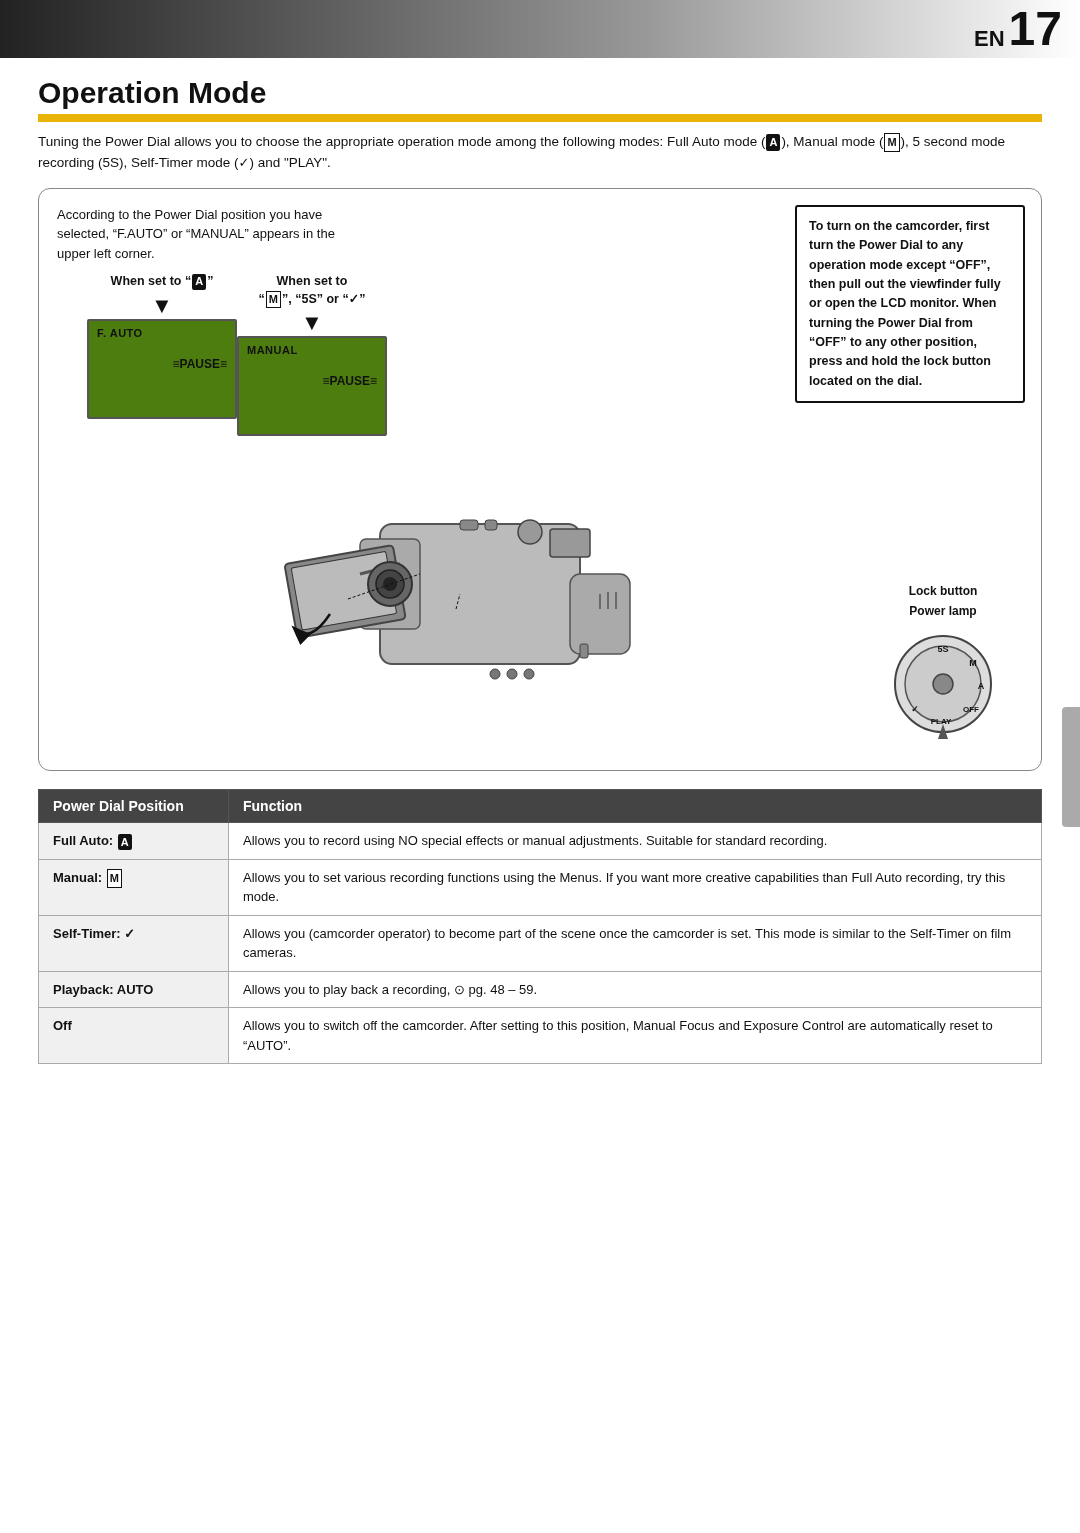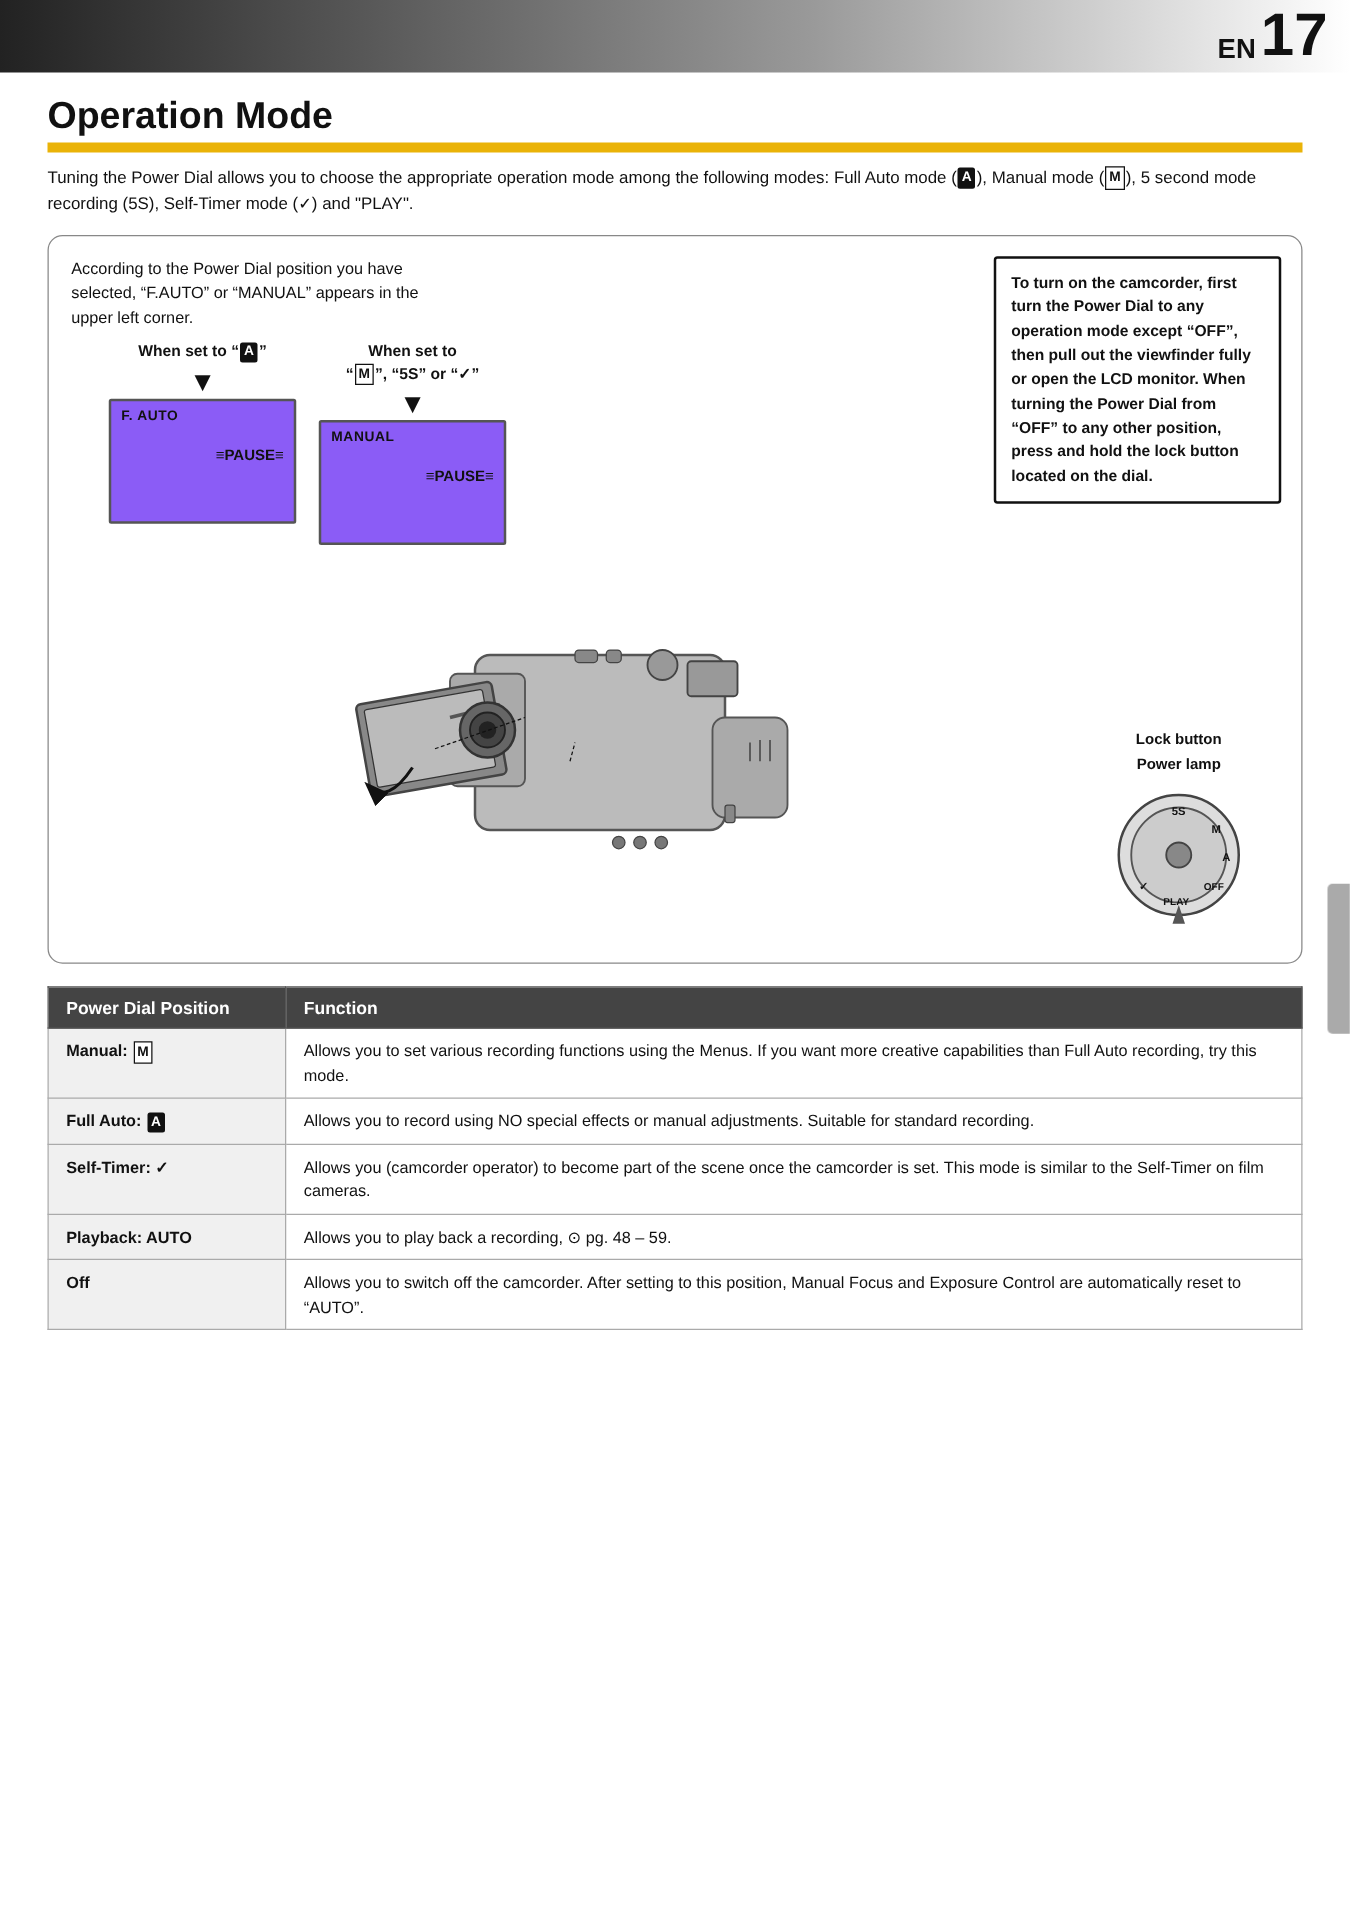--- a/index.html
+++ b/index.html
@@ -83,21 +83,20 @@
     .callout-text {
       font-size: 13px;
       line-height: 1.5;
       max-width: 310px;
       margin-bottom: 10px;
     }
 
     
     .screens-row {
       display: flex;
-      gap: 18px;
       margin-top: 4px;
       margin-left: 30px;
     }
     .screen-block {
       display: flex;
       flex-direction: column;
       align-items: center;
     }
     .screen-label {
       font-size: 12.5px;
@@ -116,21 +115,21 @@
       vertical-align: middle;
     }
     .arrow-down {
       font-size: 22px;
       line-height: 1;
       margin-bottom: 2px;
     }
     .lcd-screen {
       width: 150px;
       height: 100px;
-      background: #8b5cf6;
+      background: #4d7c0f;
       border: 2px solid #555;
       border-radius: 2px;
       display: flex;
       flex-direction: column;
       padding: 6px 8px 4px 8px;
     }
     .lcd-mode {
       font-size: 11px;
       font-weight: bold;
       color: #111;
@@ -376,36 +375,36 @@
   <table class="table-container">
     <thead>
       <tr>
         <th class="left-col">Power Dial Position</th>
         <th class="right-col">Function</th>
       </tr>
     </thead>
     <tbody>
       <tr>
         <td class="left-cell">
+          Full Auto: <span class="icon-box-filled">A</span>
+        </td>
+        <td class="right-cell">
+          Allows you to record using NO special effects or manual adjustments. Suitable for standard recording.
+        </td>
+      </tr>
+      <tr>
+        <td class="left-cell">
           Manual: <span class="icon-box">M</span>
         </td>
         <td class="right-cell">
           Allows you to set various recording functions using the Menus. If you want more creative capabilities than Full Auto recording, try this mode.
         </td>
       </tr>
       <tr>
         <td class="left-cell">
-          Full Auto: <span class="icon-box-filled">A</span>
-        </td>
-        <td class="right-cell">
-          Allows you to record using NO special effects or manual adjustments. Suitable for standard recording.
-        </td>
-      </tr>
-      <tr>
-        <td class="left-cell">
           Self-Timer: ✓
         </td>
         <td class="right-cell">
           Allows you (camcorder operator) to become part of the scene once the camcorder is set. This mode is similar to the Self-Timer on film cameras.
         </td>
       </tr>
       <tr>
         <td class="left-cell">
           Playback: AUTO
         </td>

